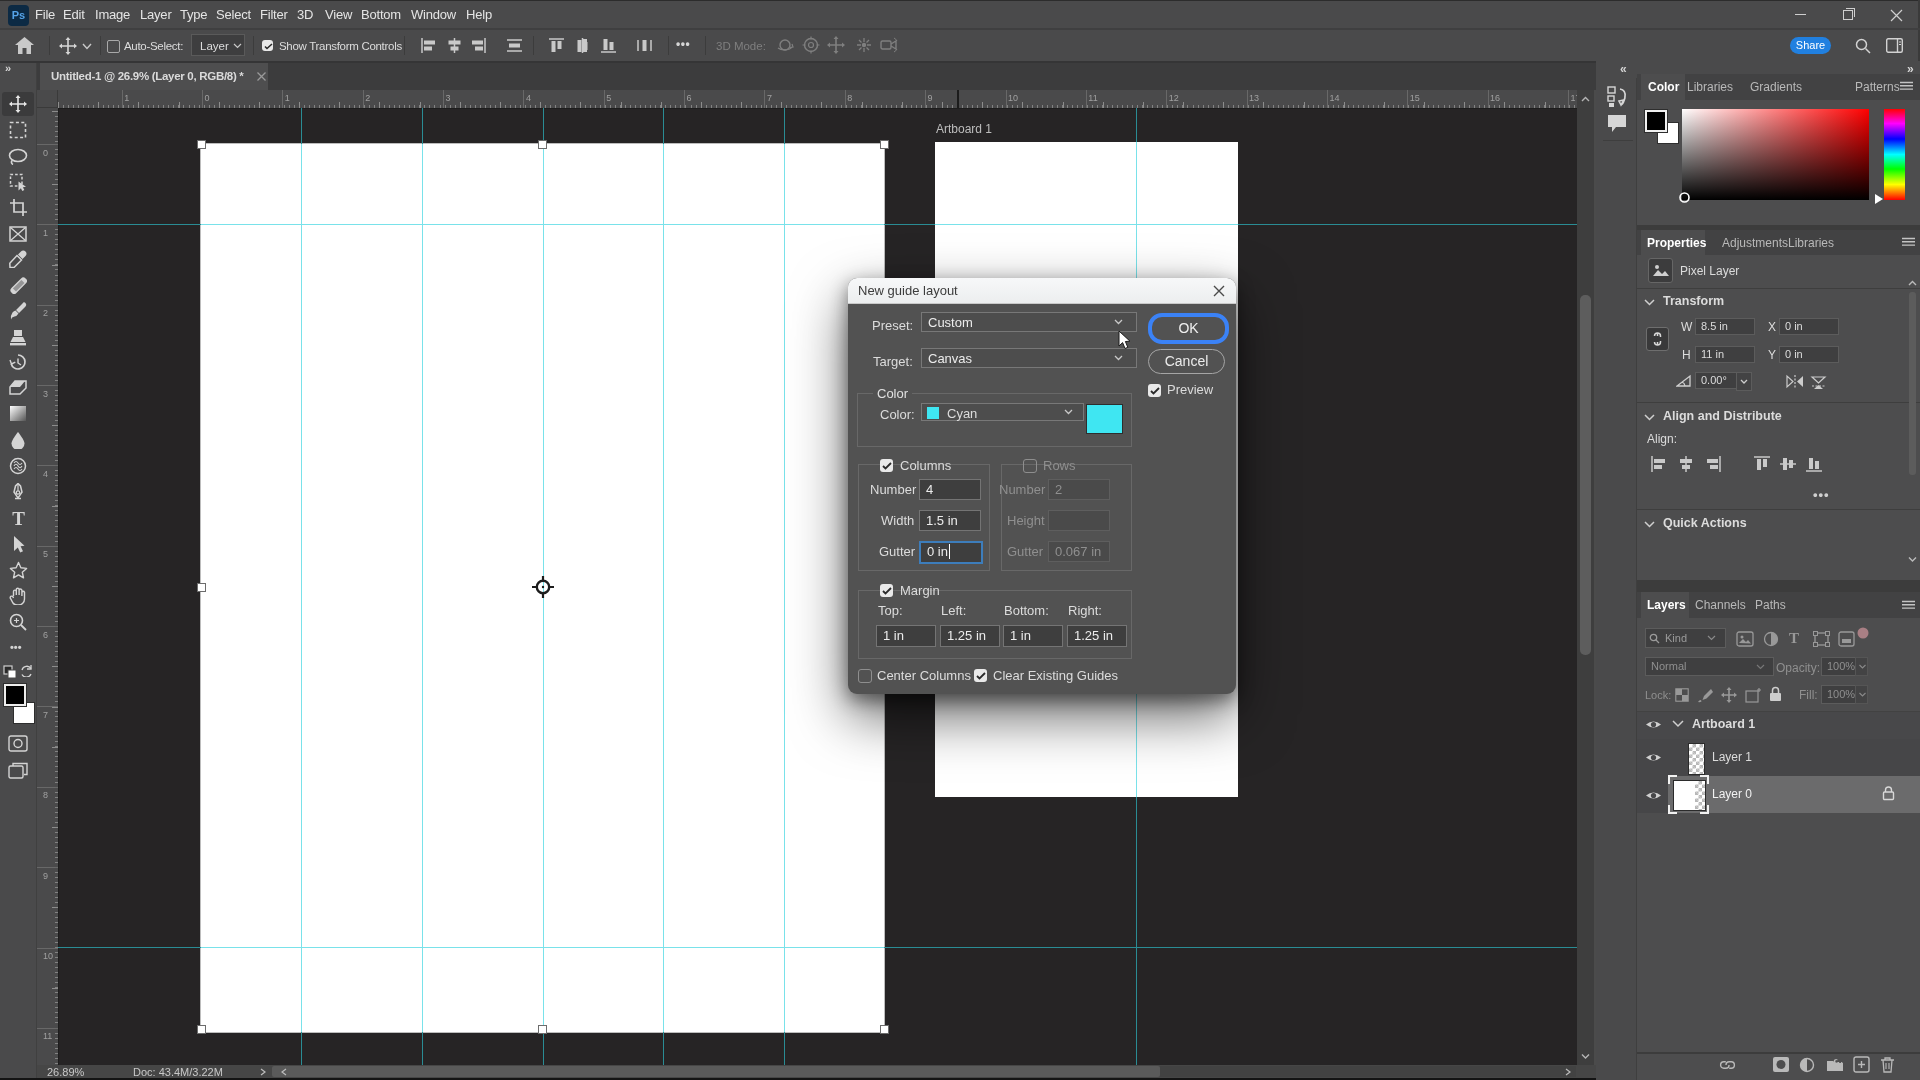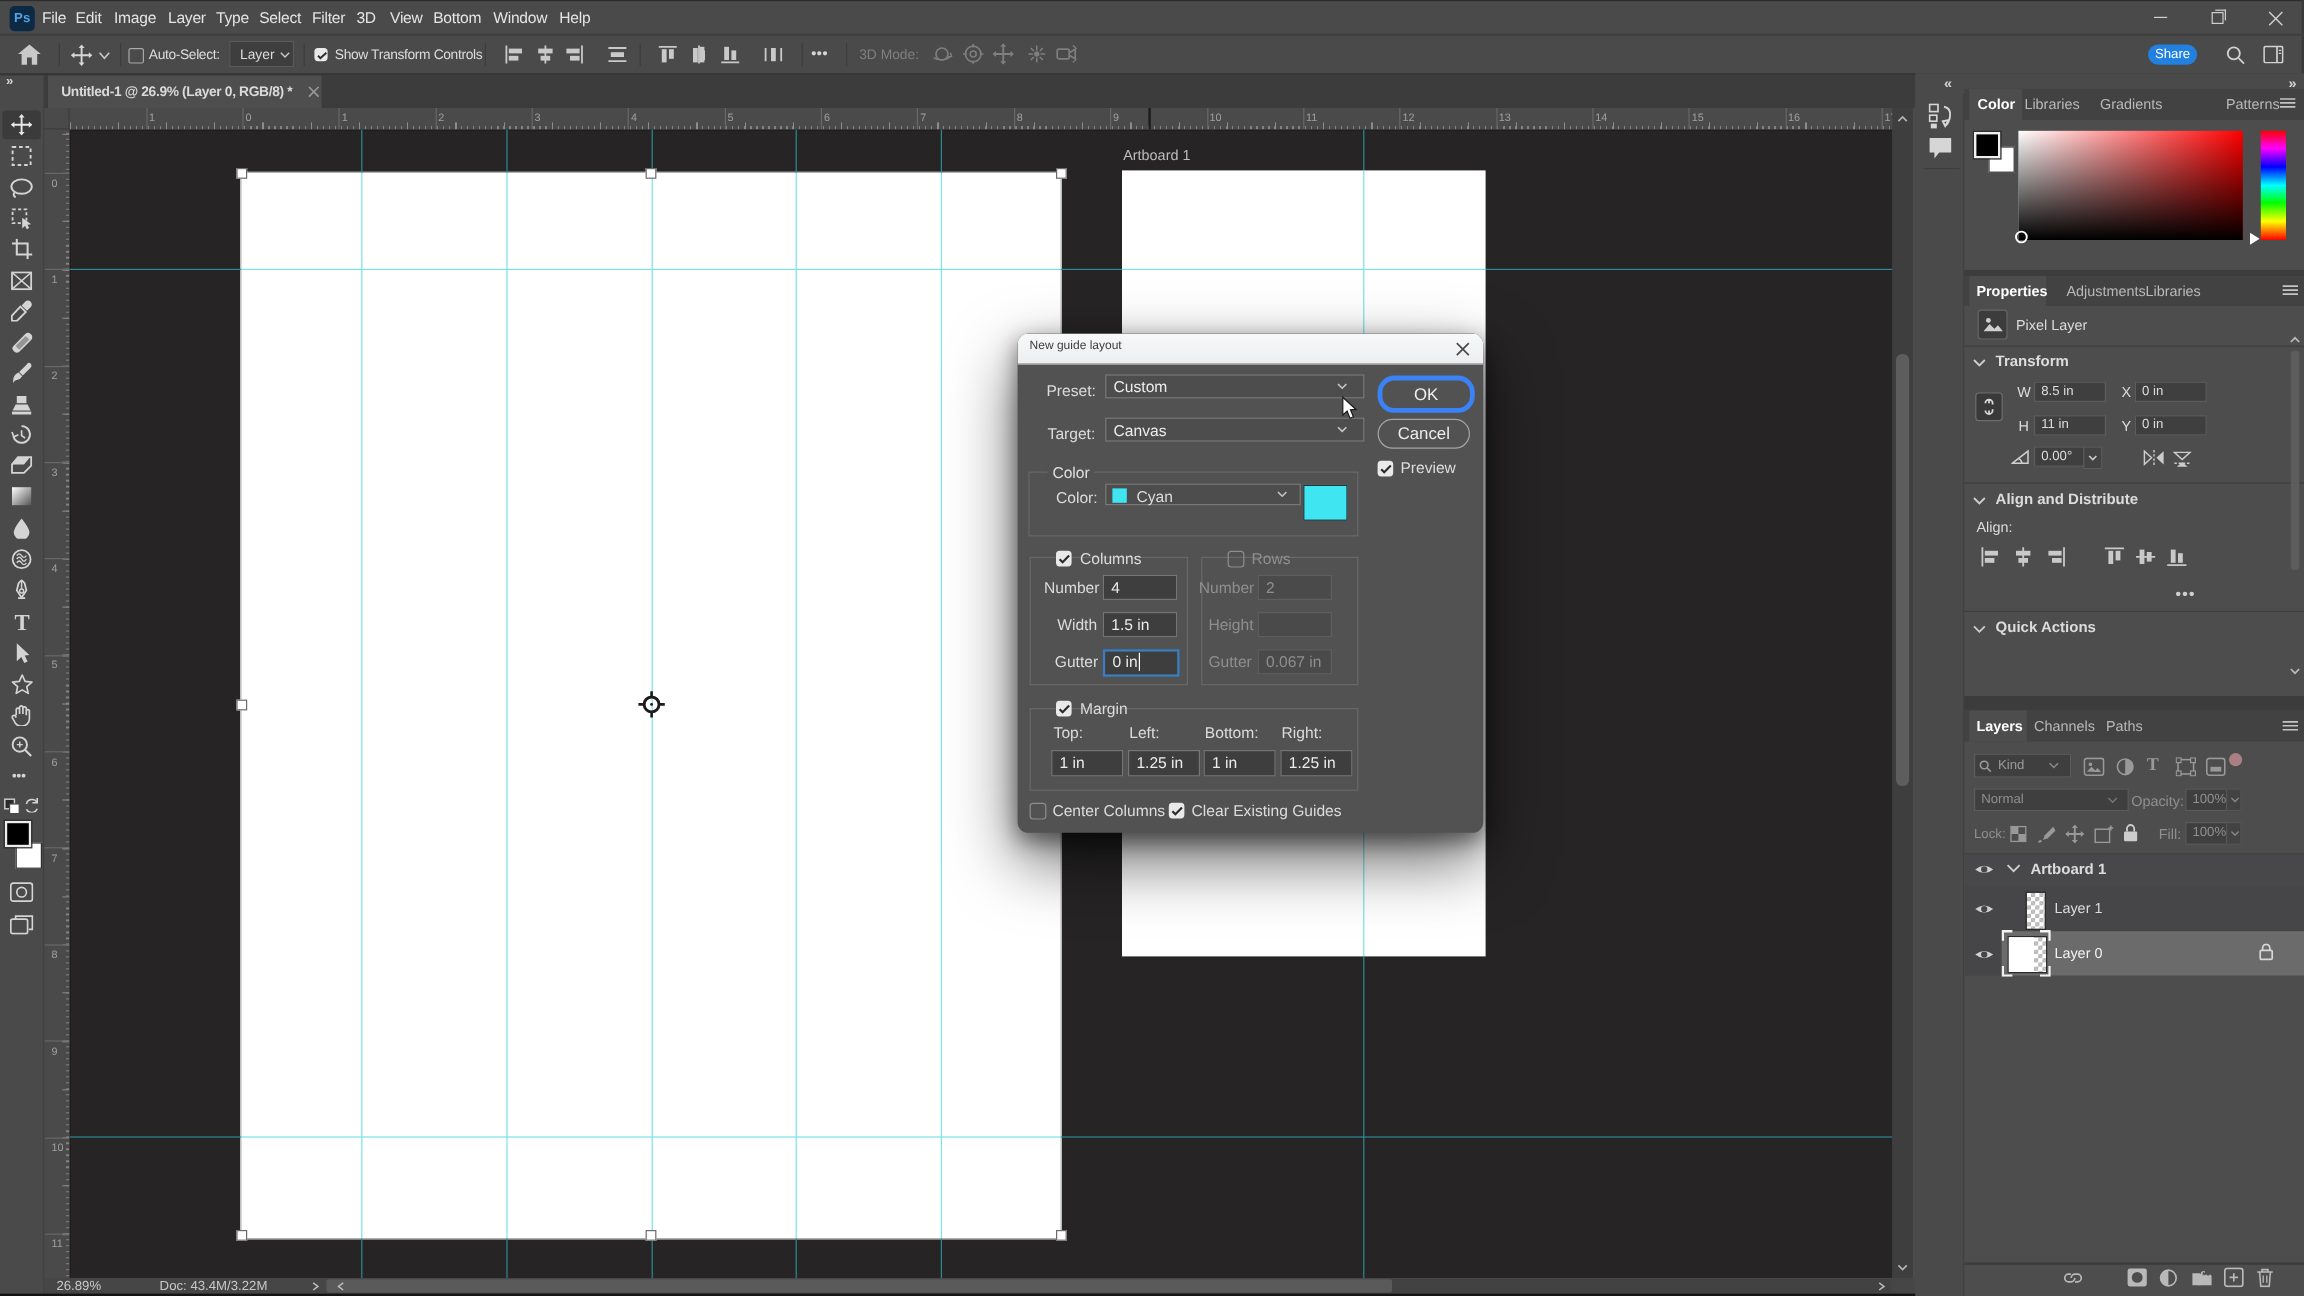--- a/index.html
+++ b/index.html
@@ -391,21 +391,21 @@
 
     <svg class="abs" style="left:473px;top:467px;" width="24" height="24">
       <circle cx="12" cy="12" r="6.2" fill="none" stroke="#1c1c1c" stroke-width="2.4"></circle>
       <path d="M12,1 V6 M12,18 V23 M1,12 H6 M18,12 H23" stroke="#1c1c1c" stroke-width="2.2"></path>
       <circle cx="12" cy="12" r="1.2" fill="#1c1c1c"></circle>
     </svg>
   </div>
 
   <div class="abs" id="dlg" style="left:848px;top:278px;width:388px;height:416px;border-radius:9px;background:#525252;box-shadow:0 22px 55px rgba(0,0,0,.6),0 6px 18px rgba(0,0,0,.45);">
     <div class="abs" style="left:0;top:0;width:388px;height:25px;background:linear-gradient(#f7f8f9,#eceeef);border-radius:9px 9px 0 0;border-bottom:1px solid #c9c9c9;"></div>
-    <div class="abs" style="left:10px;top:5px;font-size:10px;color:#3c3c3c;">New guide layout</div>
+    <div class="abs" style="left:10px;top:5px;font-size:13px;color:#3c3c3c;">New guide layout</div>
     <svg class="abs" style="left:365px;top:7px;" width="12" height="12">
         <path d="M1,1 L11,11 M11,1 L1,11" stroke="#4a4a4a" stroke-width="1.4"></path>
       </svg>
 
     <div class="abs txt" style="left:24px;top:40px;">Preset:</div>
     <div class="fld" style="left:73px;top:34px;width:208px;height:18px;background:#4d4d4d;border-color:#787878;">Custom</div>
     <svg class="abs" style="left:266px;top:41px;" width="9" height="6">
         <path d="M1,1 L4.5,4.5 L8,1" fill="none" stroke="#c9c9c9" stroke-width="1.3"></path>
       </svg>
     <div class="abs txt" style="left:25px;top:76px;">Target:</div>

